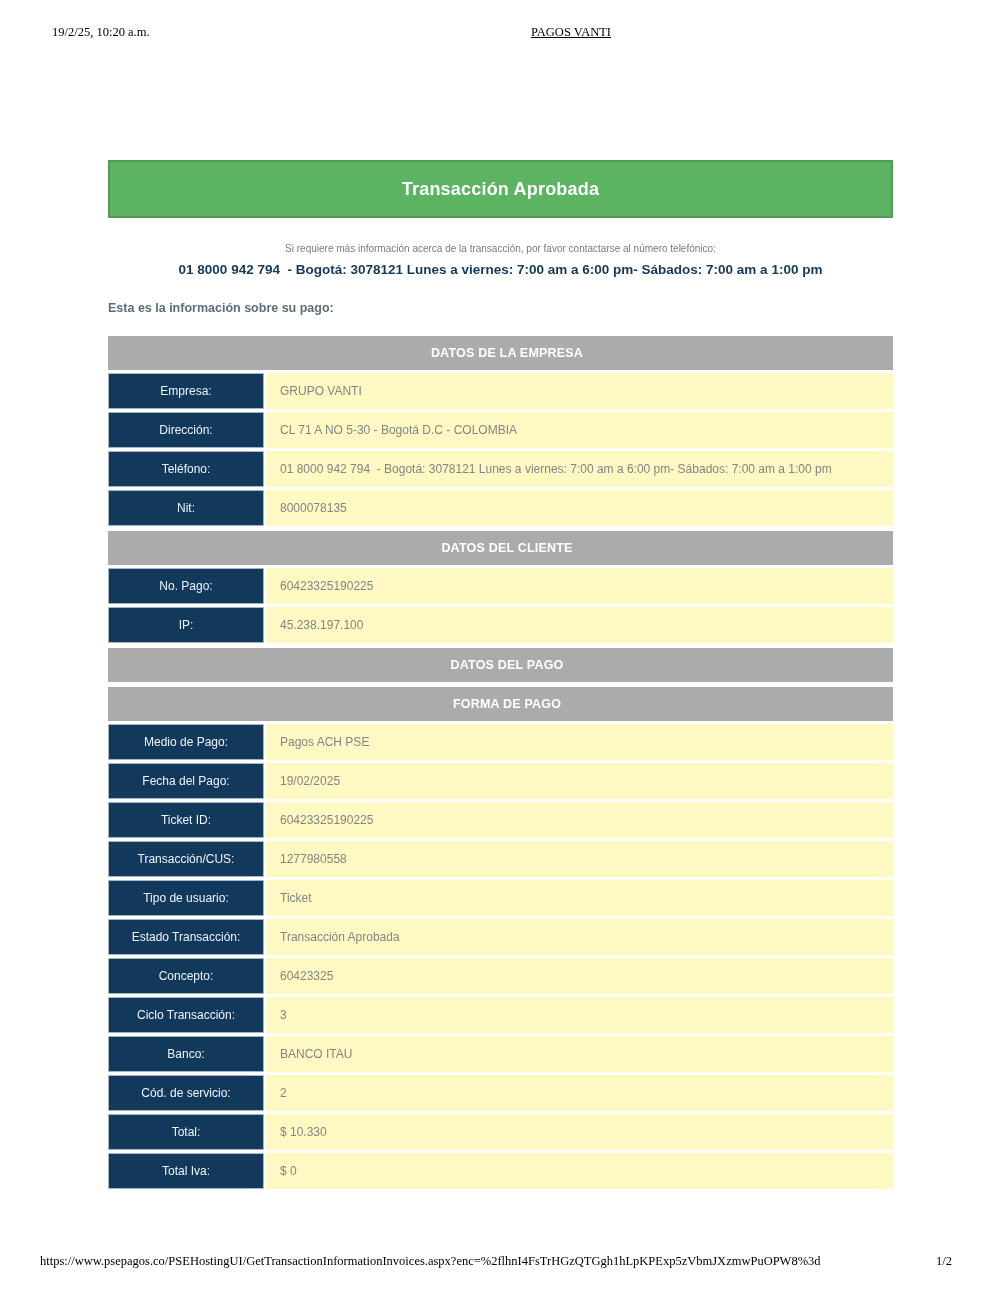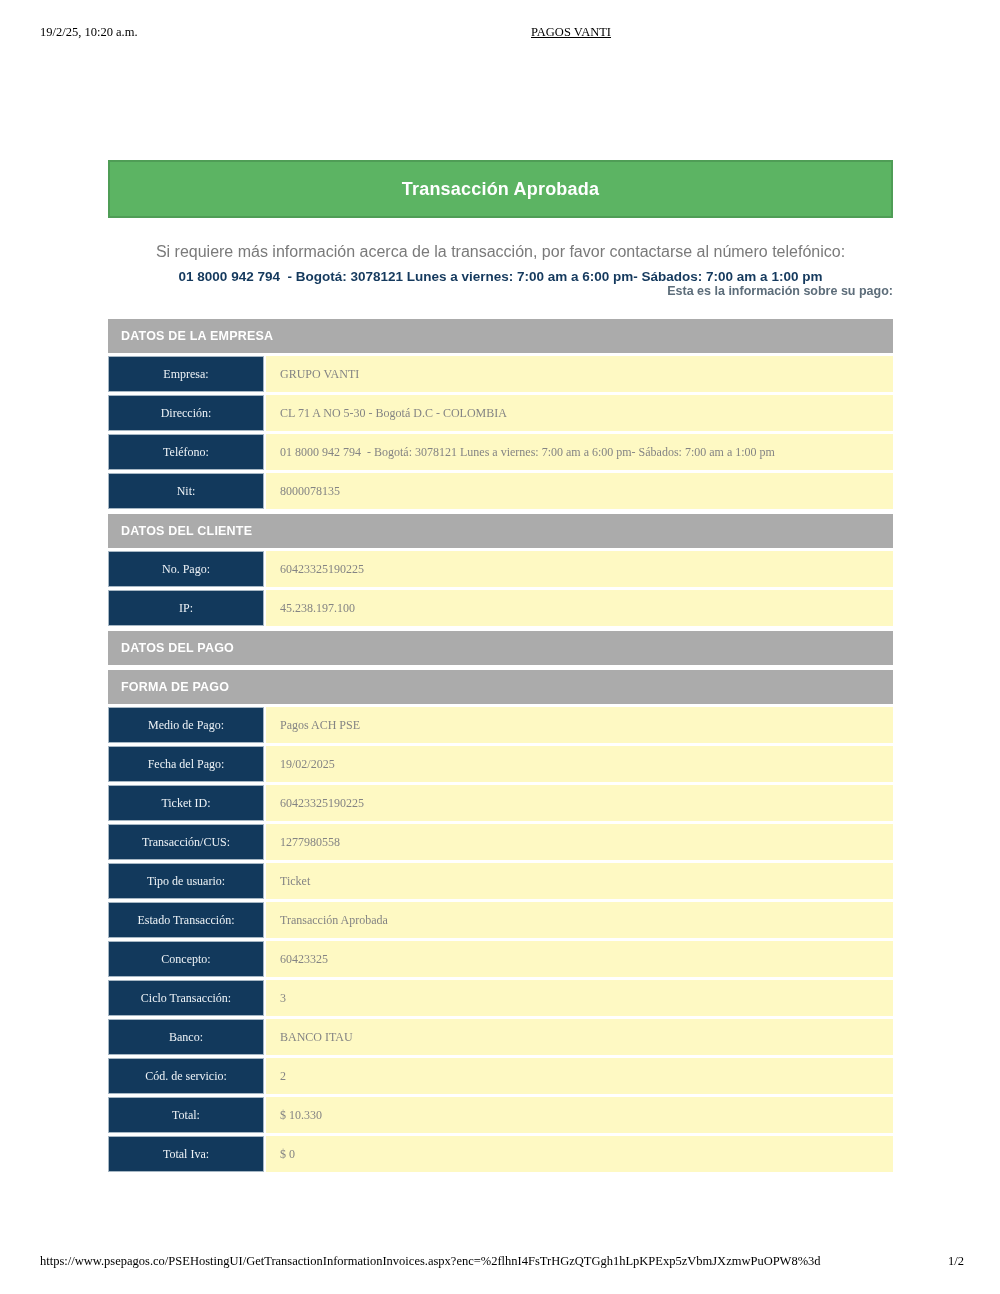--- a/index.html
+++ b/index.html
@@ -11,65 +11,66 @@
     overflow: hidden;
   }
 
   
   .print-header, .print-footer {
     position: absolute; left: 0; width: 1000px;
     font-family: "Liberation Serif", serif;
     font-size: 12.5px; color: #000000;
   }
   .print-header { top: 25px; }
-  .print-header .ph-date { position: absolute; left: 40px; top: 0; }
+  .print-header .ph-date { position: absolute; left: 52px; top: 0; }
   .print-header .ph-title { position: absolute; left: 531px; top: 0; text-decoration: underline; }
   .print-footer { top: 1254px; }
   .print-footer .pf-url { position: absolute; left: 40px; top: 0; }
-  .print-footer .pf-page { position: absolute; right: 36px; top: 0; }
+  .print-footer .pf-page { position: absolute; right: 48px; top: 0; }
 
   
   .content { position: absolute; left: 108px; top: 160px; width: 785px; }
 
   .banner {
     height: 58px;
     background: #5cb463;
     border: 2px solid #4f9d56;
     display: flex; align-items: center; justify-content: center;
   }
   .banner span {
     color: #ffffff; font-weight: bold; font-size: 18px;
     letter-spacing: 0.2px;
   }
 
   .intro-line1 {
     margin-top: 25px; text-align: center;
-    color: #7a7a7a; font-size: 16px;
+    color: #7a7a7a; font-size: 10px;
   }
   .intro-line2 {
     margin-top: 8px; text-align: center;
     color: #14395d; font-weight: bold; font-size: 13.5px;
     white-space: pre-wrap;
   }
   .payment-info-label {
-    text-align: right;
+    margin-top: 24px; text-align: left;
     color: #5d6d7a; font-weight: bold; font-size: 12.5px;
   }
 
   
   .table { margin-top: 21px; }
   .section-header {
     height: 34px; line-height: 34px;
     background: #ababab; color: #ffffff;
     font-weight: bold; font-size: 12.5px;
     padding-left: 13px; margin-top: 5px;
     letter-spacing: 0.2px;
+    text-align: center;
   }
   .section-header:first-child { margin-top: 0; }
-  .row { display: flex; margin-top: 3px; height: 36px; font-family: Liberation Serif, serif; }
+  .row { display: flex; margin-top: 3px; height: 36px; }
   .cell-label {
     width: 156px; flex: 0 0 156px;
     background: #12395c;
     border: 1px solid #a6b7c4;
     color: #eef3f7; font-size: 12px;
     display: flex; align-items: center; justify-content: center;
     text-align: center;
   }
   .cell-value {
     flex: 1; margin-left: 2px;

